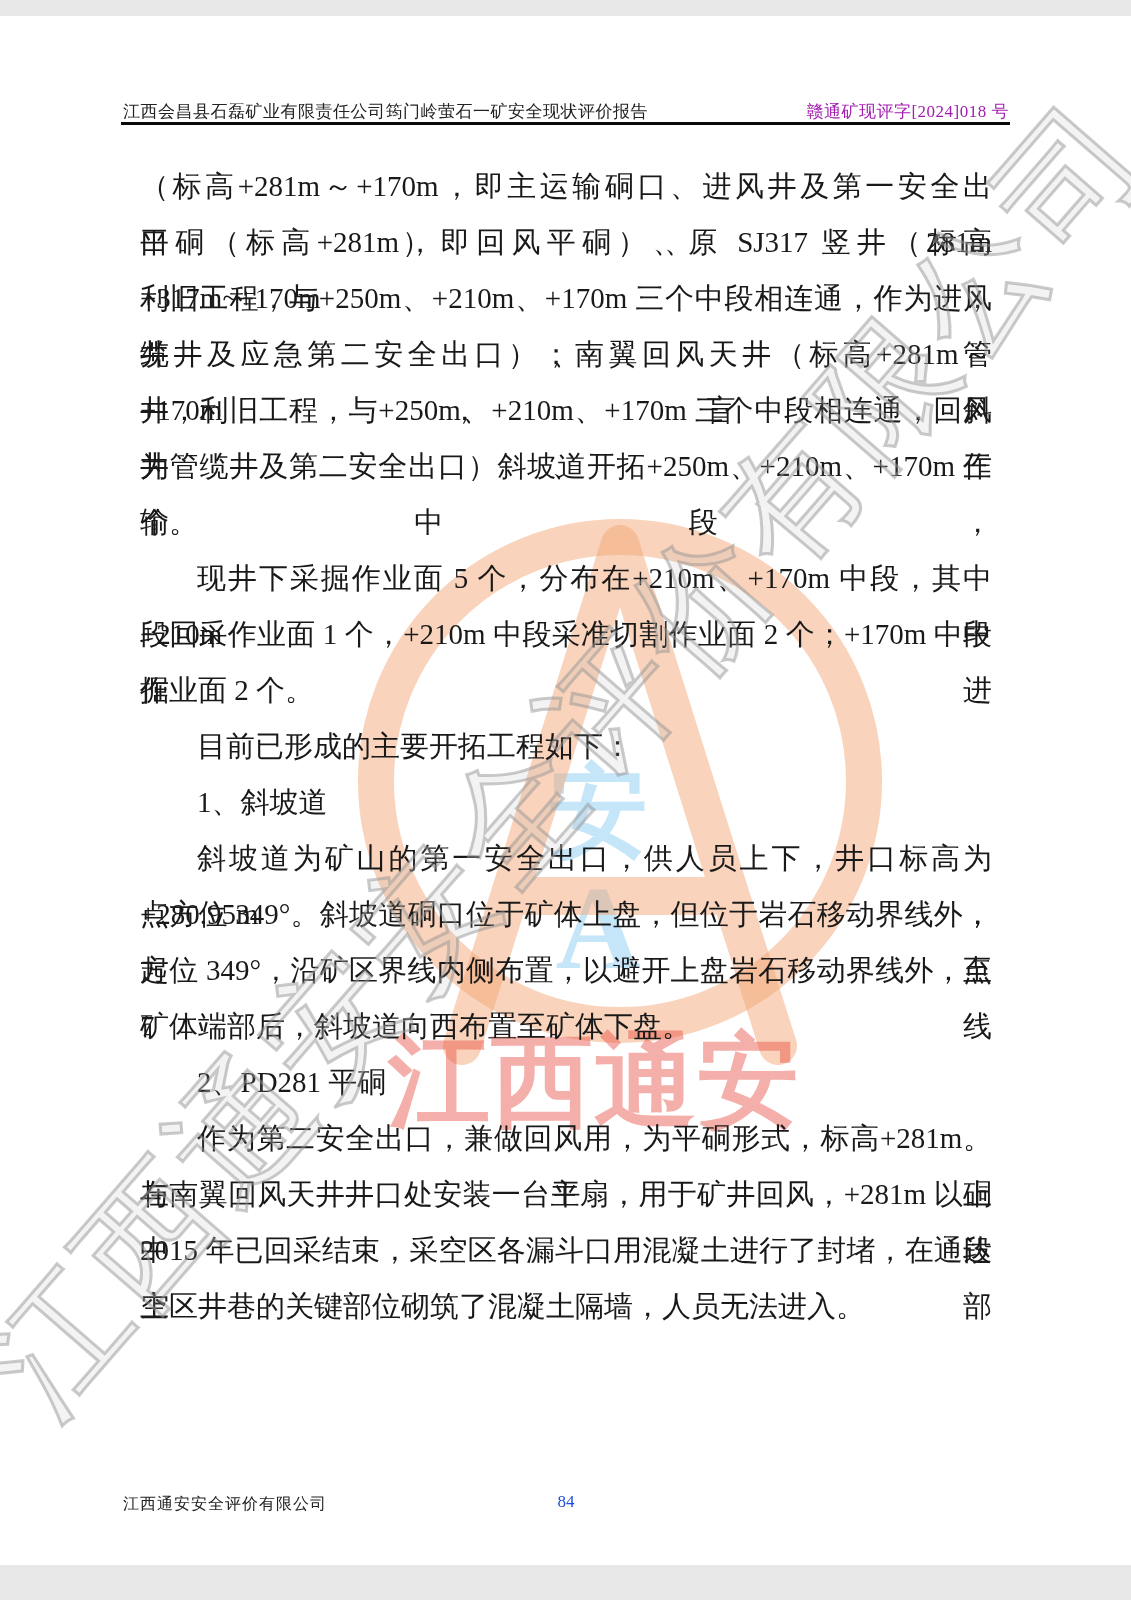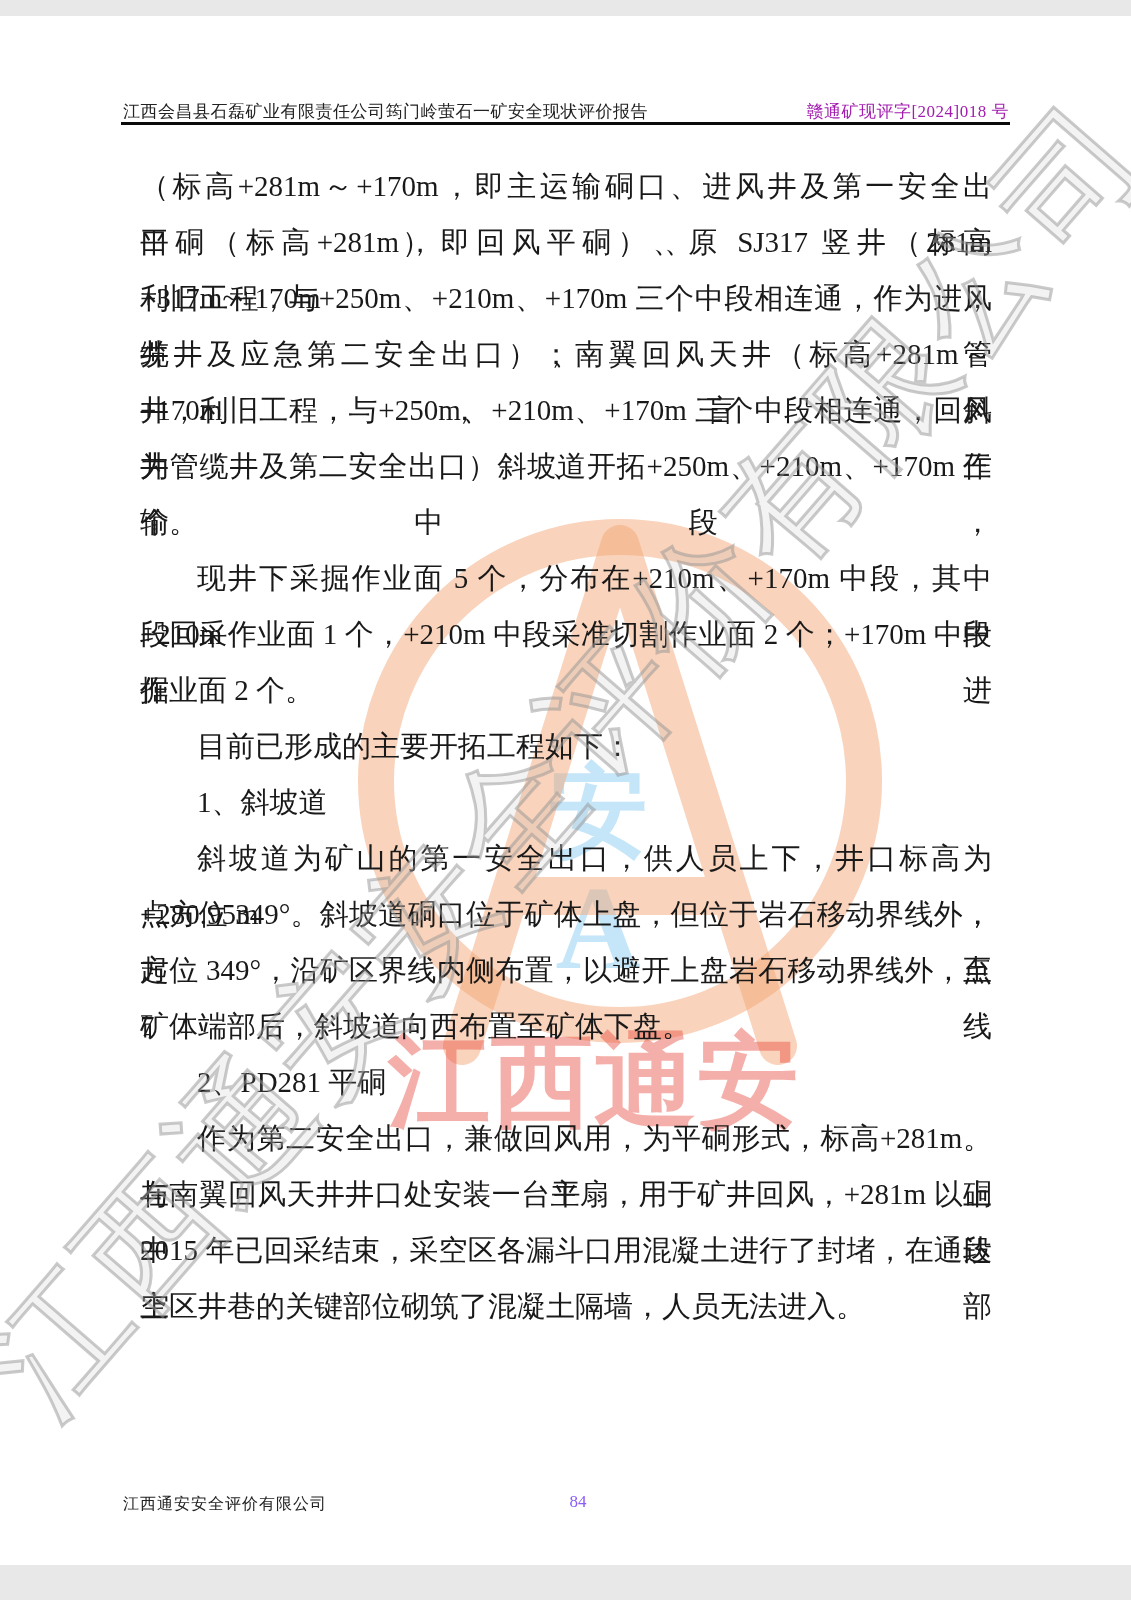--- a/index.html
+++ b/index.html
@@ -32,21 +32,21 @@
   .wm-diagonal{
     position:absolute;left:565px;top:742px;z-index:6;white-space:nowrap;
     transform:translate(-50%,-50%) rotate(-49deg);
     font-family:"Liberation Sans","DejaVu Sans",sans-serif;
     font-size:135px;letter-spacing:5px;line-height:1;
     color:rgba(170,170,170,0.14);
     -webkit-text-stroke:3px rgba(150,150,150,0.5);
   }
   
   .ftr-company{position:absolute;left:123px;top:1478px;font-size:16px;letter-spacing:1px;color:#222;}
-  .ftr-page{position:absolute;left:152px;top:1476px;width:852px;text-align:center;font-size:17px;color:#8b5cf6;}
+  .ftr-page{position:absolute;left:140px;top:1476px;width:852px;text-align:center;font-size:17px;color:#1d4ed8;}
 </style>
 </head>
 <body>
 
 <div class="page">
 
   <div class="hdr-left">江西会昌县石磊矿业有限责任公司筠门岭萤石一矿安全现状评价报告</div>
   <div class="hdr-right">赣通矿现评字[2024]018 号</div>
   <div class="hdr-rule"></div>
 

